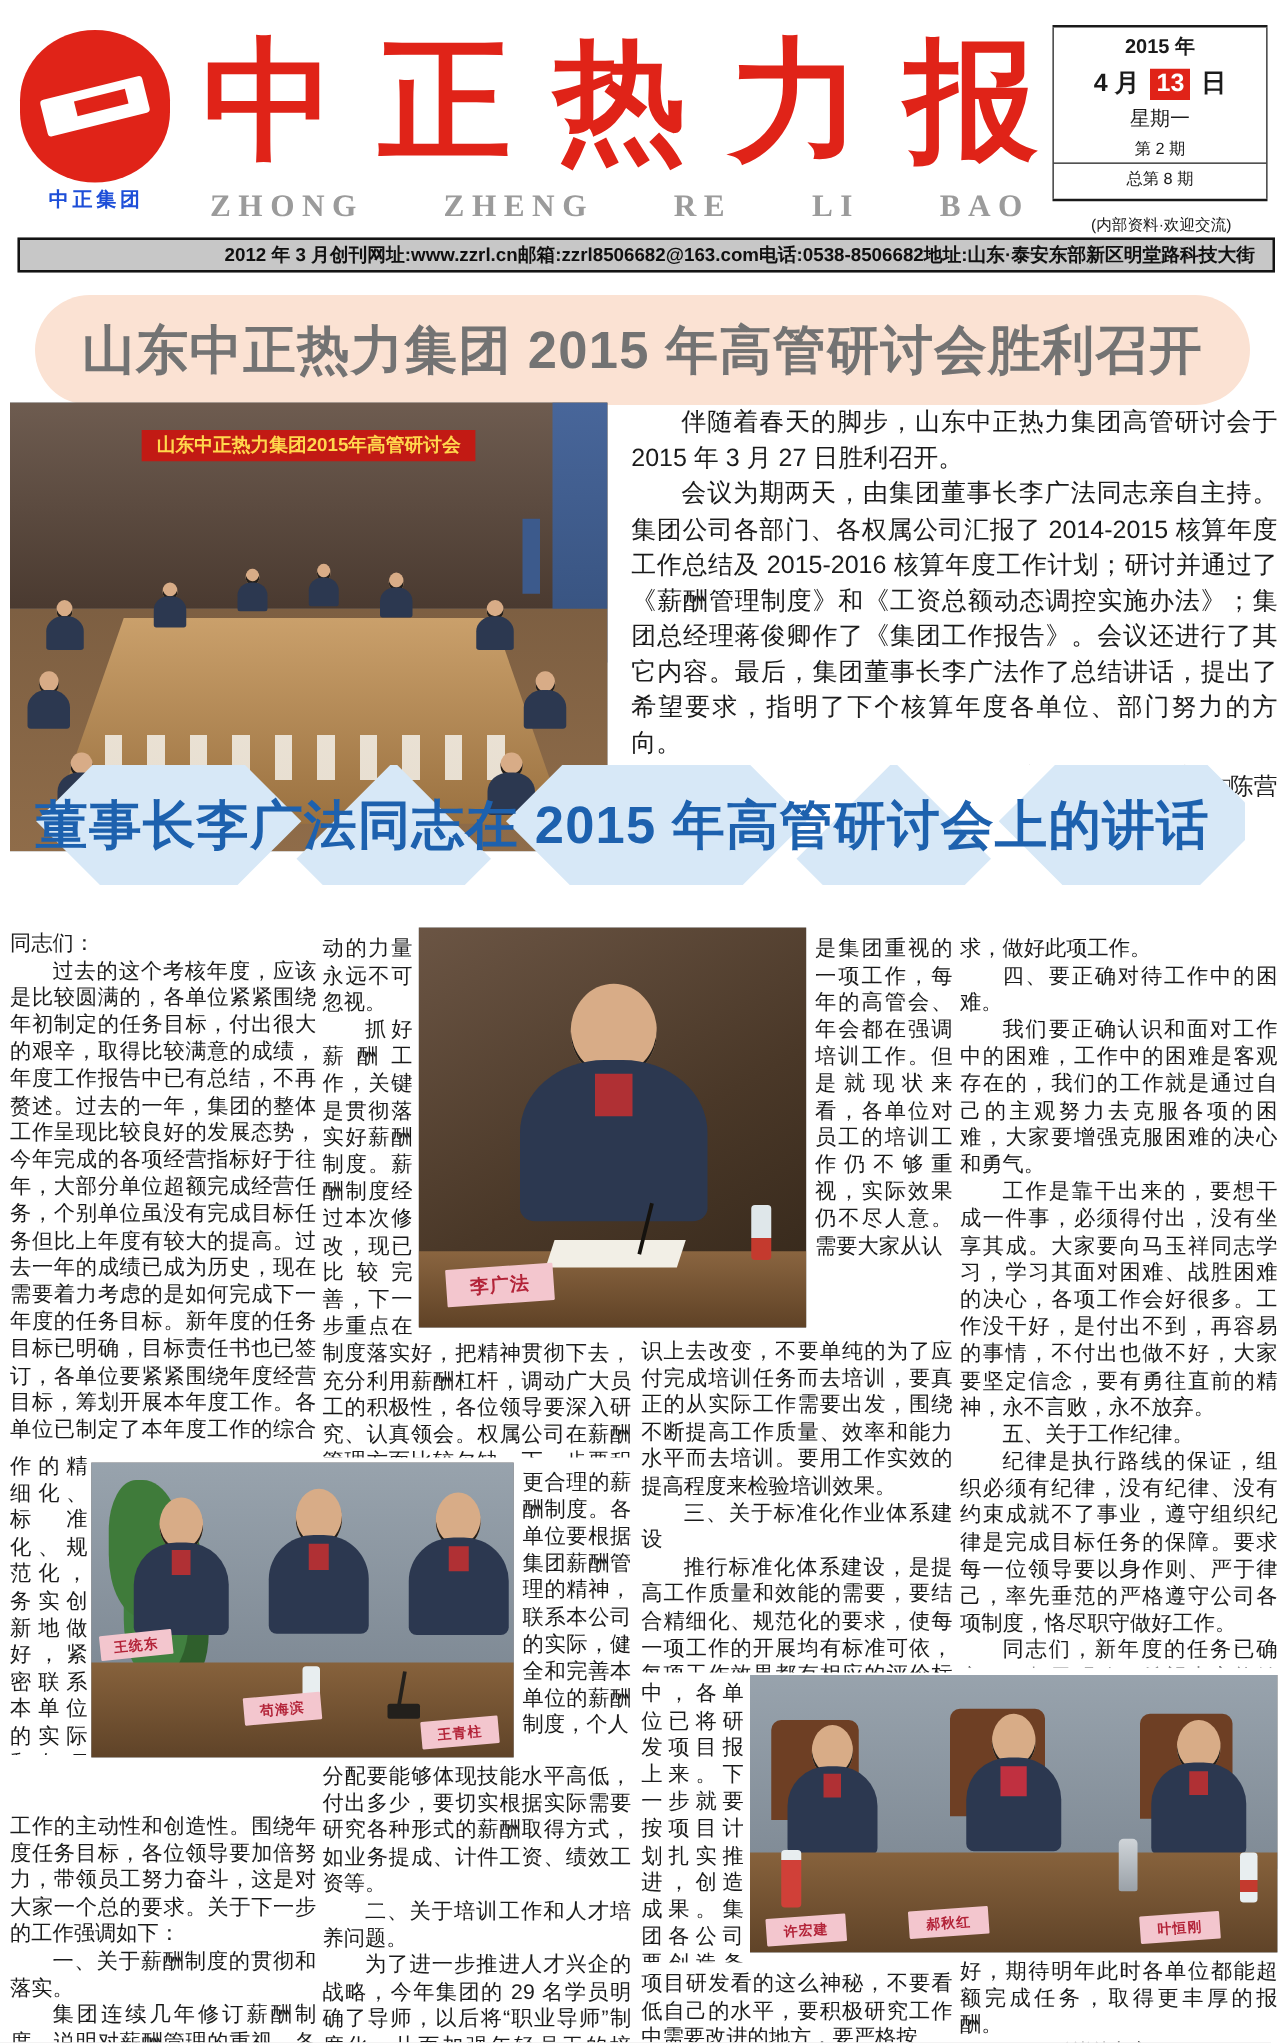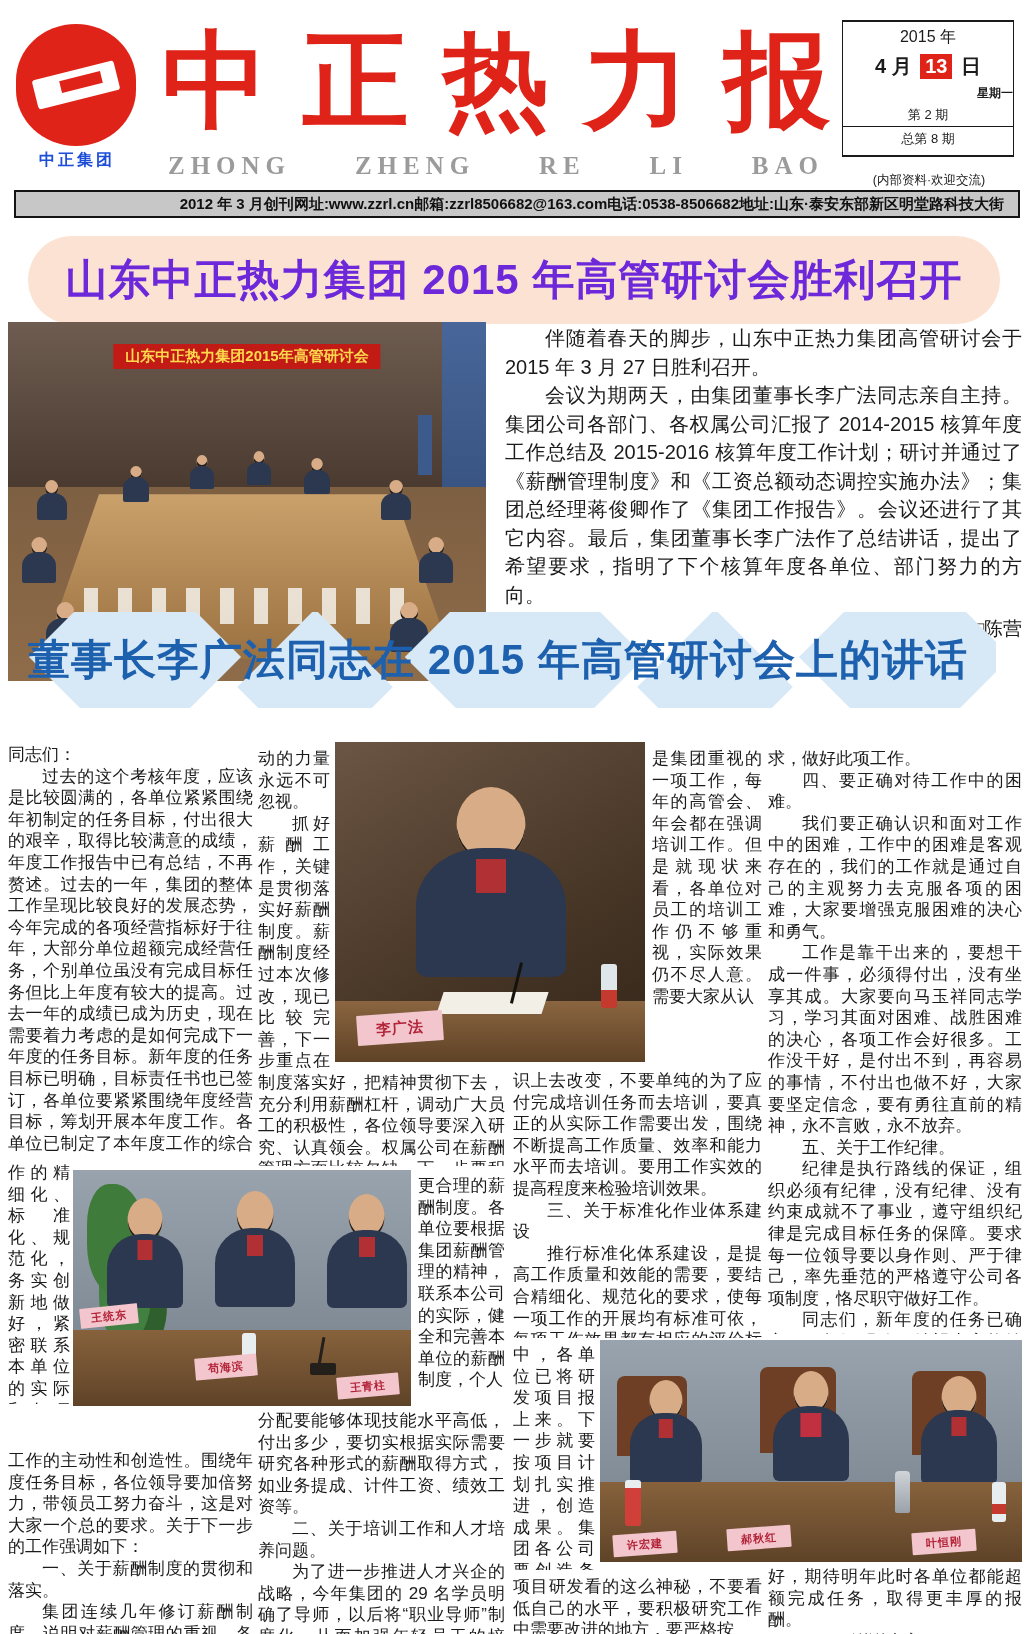--- a/index.html
+++ b/index.html
@@ -10,33 +10,33 @@
   .logo{left:16px;top:24px;width:120px;height:122px;background:#e02318;border-radius:50%/46%;}
   .logo .swoosh{position:absolute;left:18px;top:46px;width:84px;height:30px;background:#ffffff;transform:rotate(-14deg);border-radius:3px;}
   .logo .swoosh-cut{position:absolute;left:44px;top:52px;width:42px;height:12px;background:#e02318;transform:rotate(-14deg);}
   .logo-caption{left:6px;top:150px;width:142px;text-align:center;color:#1d4ed8;font-weight:bold;font-size:16px;letter-spacing:3px;}
   .paper-title{left:162px;top:14px;width:668px;height:132px;display:flex;justify-content:space-between;align-items:center;
     color:#e02318;font-family:"DejaVu Serif",serif;font-weight:bold;font-size:106px;line-height:1;}
   .paper-pinyin{left:168px;top:152px;width:656px;display:flex;justify-content:space-between;
     color:#9b9b9b;font-weight:bold;font-size:25px;letter-spacing:6px;font-family:Liberation Serif, serif;}
   .datebox{left:842px;top:20px;width:172px;border-top:2px solid #1a1a1a;border-bottom:2px solid #1a1a1a;text-align:center;}
   .datebox .inner{border-left:1.5px solid #1a1a1a;border-right:1.5px solid #1a1a1a;padding:3px 0 4px 0;}
-  .datebox .row-year{font-size:16px;font-weight:normal;padding:2px 0;}
+  .datebox .row-year{font-size:16px;font-weight:bold;padding:2px 0;}
   .datebox .row-date{font-size:20px;font-weight:bold;padding:3px 0;}
   .datebox .day{display:inline-block;background:#e02318;color:#ffffff;padding:1px 5px;margin:0 3px;}
-  .datebox .row-week{font-size:12px;font-weight:bold;padding:2px 0;text-align:right;}
+  .datebox .row-week{font-size:16px;font-weight:normal;padding:2px 0;}
   .datebox .row-issue{font-size:13px;padding:2px 0;}
   .datebox .row-total{font-size:13px;padding:3px 0;border-top:1.5px solid #1a1a1a;}
   .date-note{left:836px;top:172px;width:186px;text-align:center;font-size:12.5px;color:#1a1a1a;white-space:nowrap;}
   .infobar{left:14px;top:190px;width:974px;height:24px;background:#c7c7c7;border:2px solid #141414;
     display:flex;align-items:center;justify-content:flex-end;padding:0 14px;font-size:15px;font-weight:bold;color:#101010;}
 
   
   .headline1{left:28px;top:236px;width:972px;height:88px;background:#fbe2d3;border-radius:46px;
-    display:flex;align-items:center;justify-content:center;color:#6d28d9;font-size:42px;font-weight:bold;letter-spacing:1px;}
+    display:flex;align-items:center;justify-content:center;color:#737373;font-size:42px;font-weight:bold;letter-spacing:1px;}
 
   
   .article1{left:505px;top:324px;width:517px;height:288px;overflow:hidden;font-size:20px;line-height:28.5px;text-align:justify;}
   .article1 p{margin:0;text-indent:2em;}
   .byline{left:505px;top:616px;width:517px;text-align:right;font-size:19px;}
 
   
   .headline2-band{left:0;top:612px;width:996px;height:96px;overflow:hidden;}
   .diamond{position:absolute;background:#d7e8f7;transform:rotate(45deg);}
   .headline2{position:absolute;left:0;top:0;width:100%;height:100%;display:flex;align-items:center;justify-content:center;

